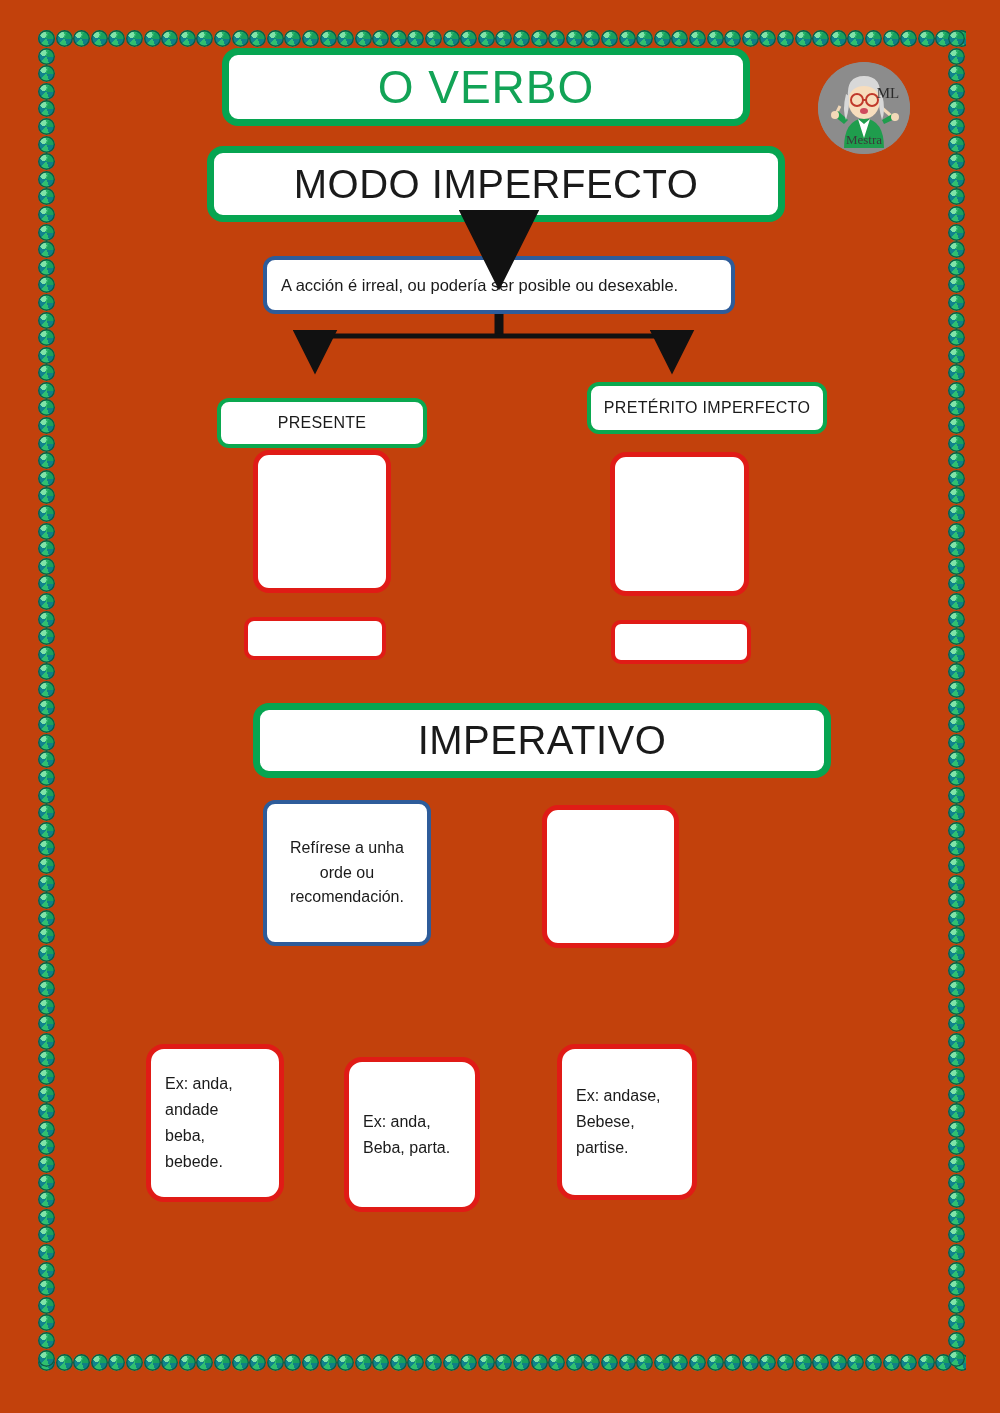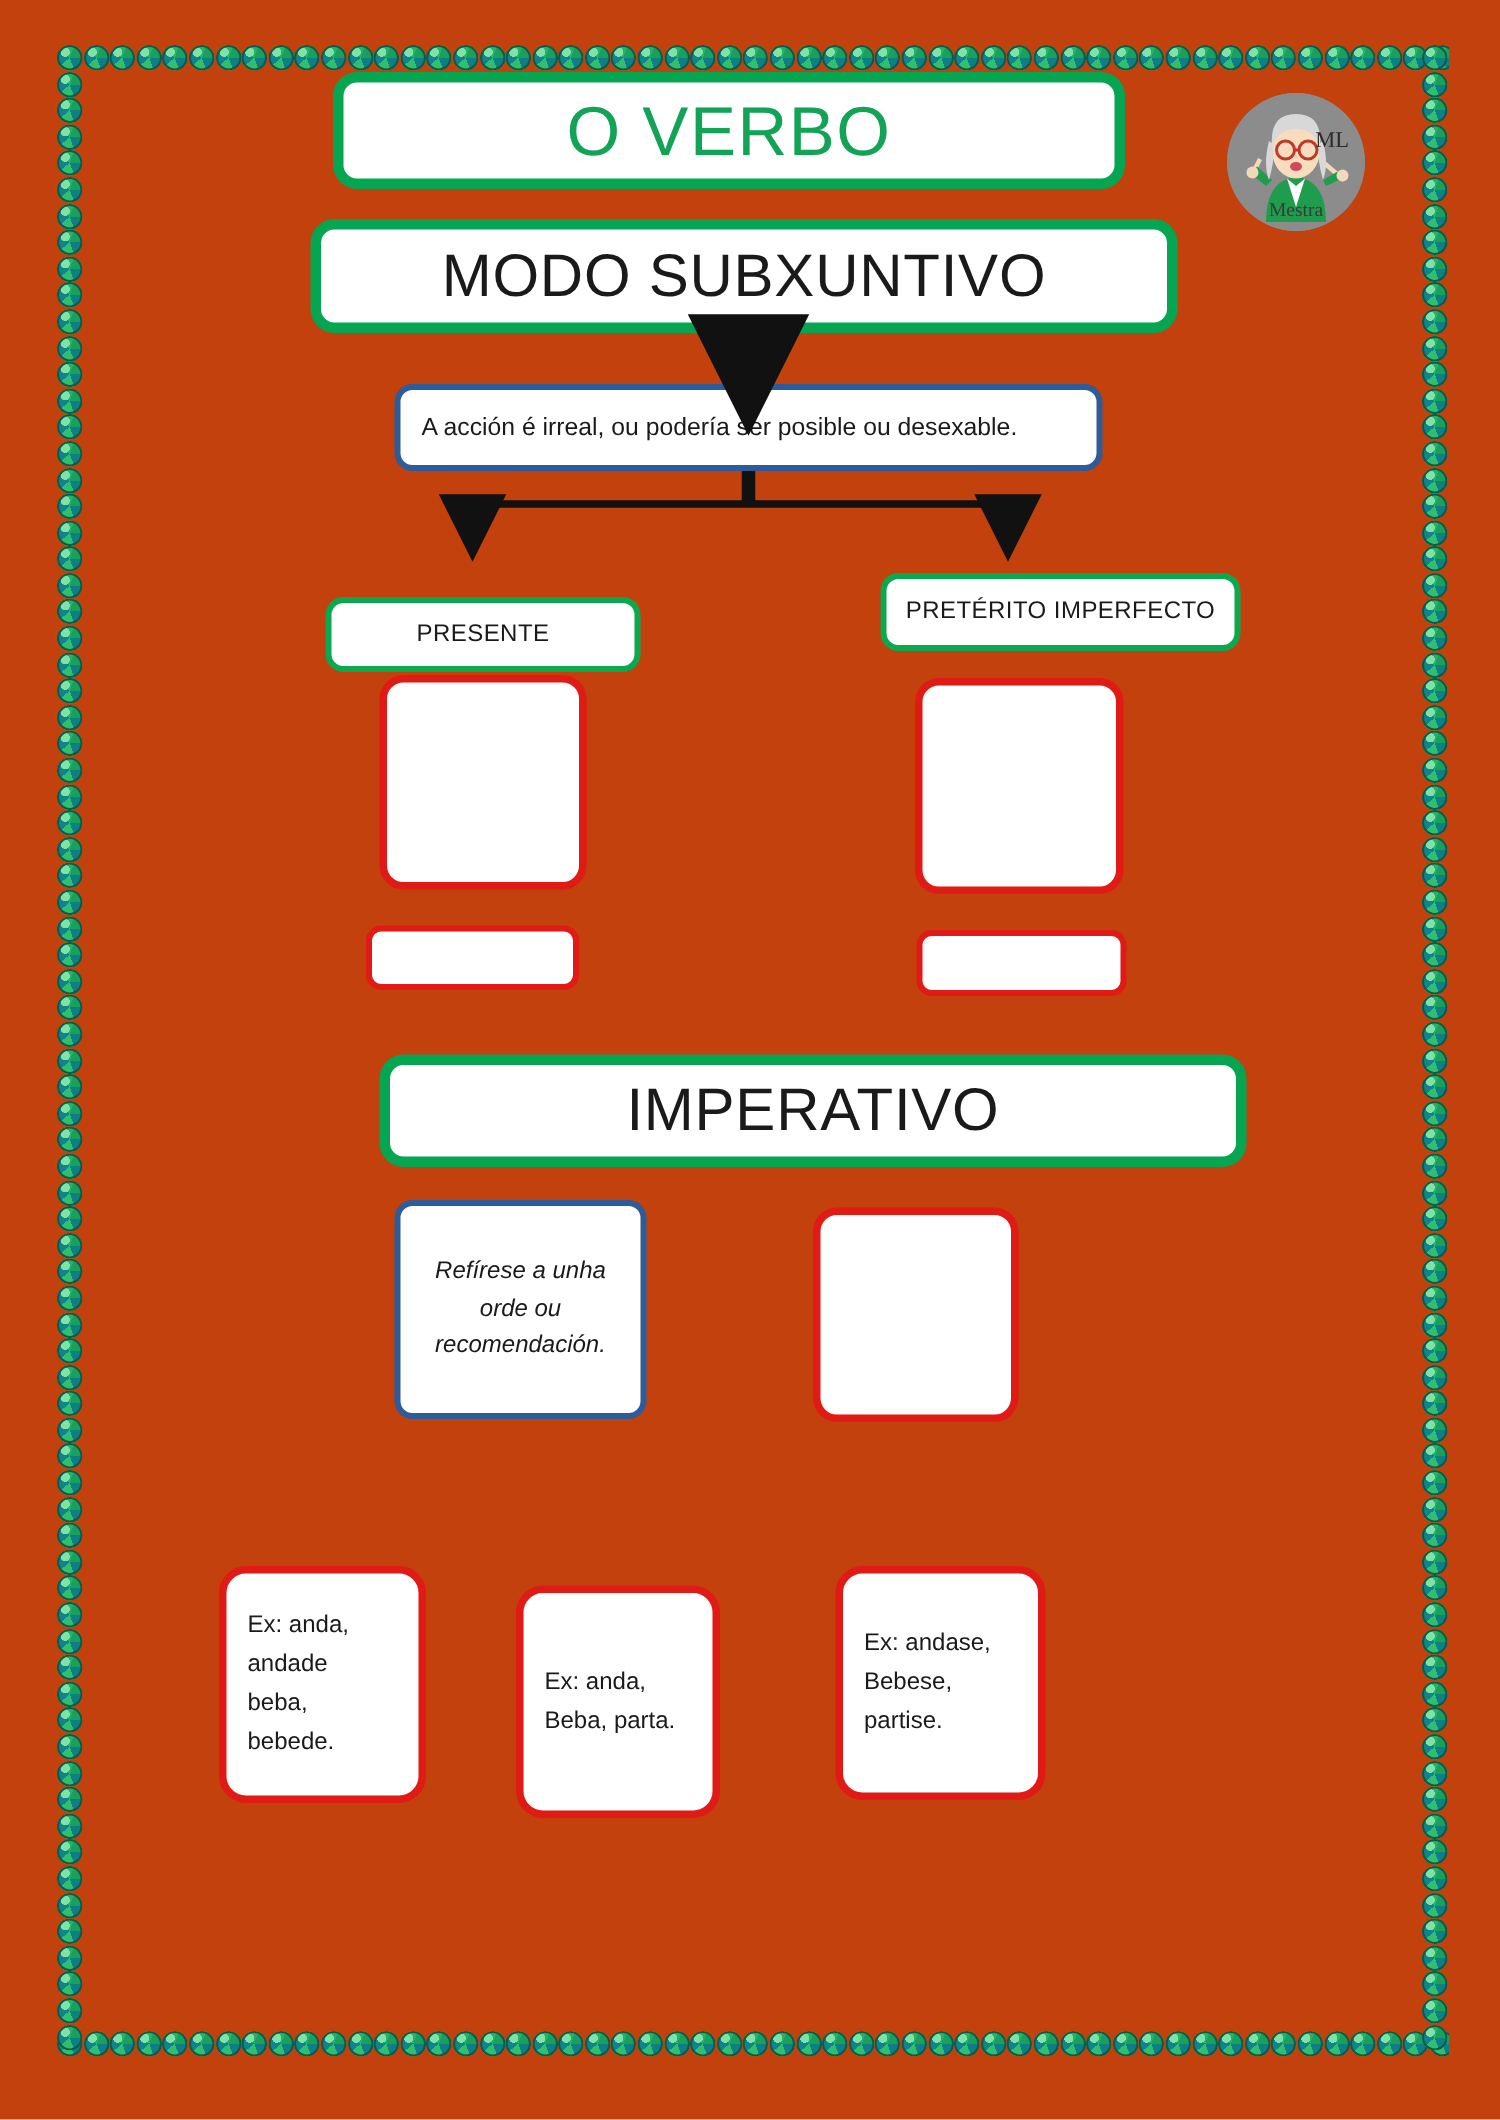--- a/index.html
+++ b/index.html
@@ -95,21 +95,20 @@
     font-size: 16.5px;
     padding: 0 14px;
     justify-content: flex-start;
     text-align: left;
   }
   #desc-imperativo {
     left: 263px; top: 800px; width: 168px; height: 146px;
     font-size: 16px;
     line-height: 1.55;
     padding: 0 8px;
-    font-style: italic;
   }
 
   
   #tense-presente {
     left: 217px; top: 378px; width: 210px; height: 50px;
     font-size: 16px;
     letter-spacing: 0.3px;
     margin-top: 20px;
   }
   #tense-preterito {
@@ -493,21 +492,21 @@
       <line x1="45" y1="38" x2="48" y2="38" stroke="#c0392b" stroke-width="2"></line>
 
       <ellipse cx="46" cy="49" rx="4" ry="3" fill="#cf4a5e"></ellipse>
 
       <text x="70" y="36" font-family="Liberation Serif, serif" font-size="15" fill="#2b2b2b" text-anchor="middle">ML</text>
 
       <text x="46" y="82" font-family="Liberation Serif, serif" font-size="13" fill="#3a3a3a" text-anchor="middle">Mestra</text>
     </svg>
   </div>
 
-  <div class="node node-green" id="title-subxuntivo">MODO SUBXUNTIVO</div>
+  <div class="node node-green" id="title-subxuntivo">MODO IMPERFECTO</div>
 
   <div class="node node-blue" id="desc-subxuntivo">A acción é irreal, ou podería ser posible ou desexable.</div>
 
   <div class="node node-green-thin" id="tense-presente">PRESENTE</div>
 
   <div class="node node-green-thin" id="tense-preterito">PRETÉRITO IMPERFECTO</div>
 
   <div class="node node-red" id="blank-presente-big"></div>
 
   <div class="node node-red-thin" id="blank-presente-small"></div>

